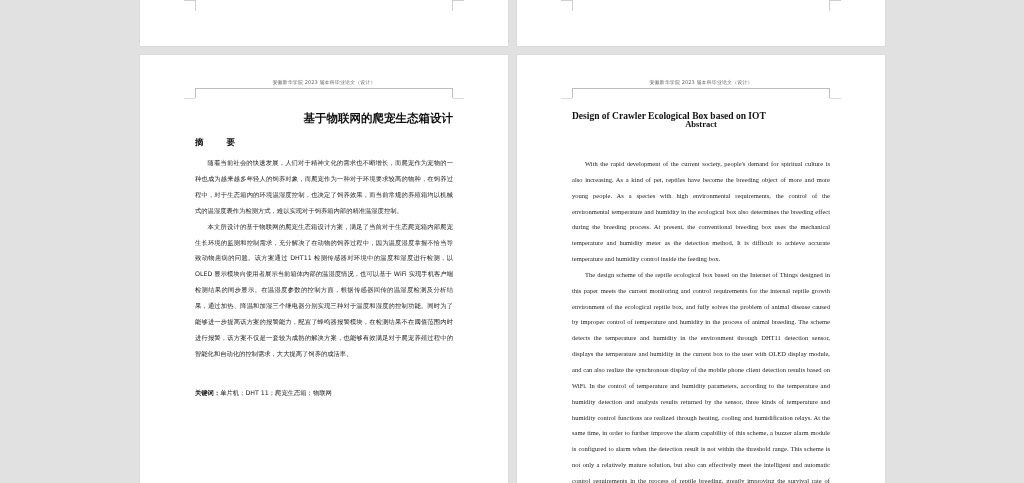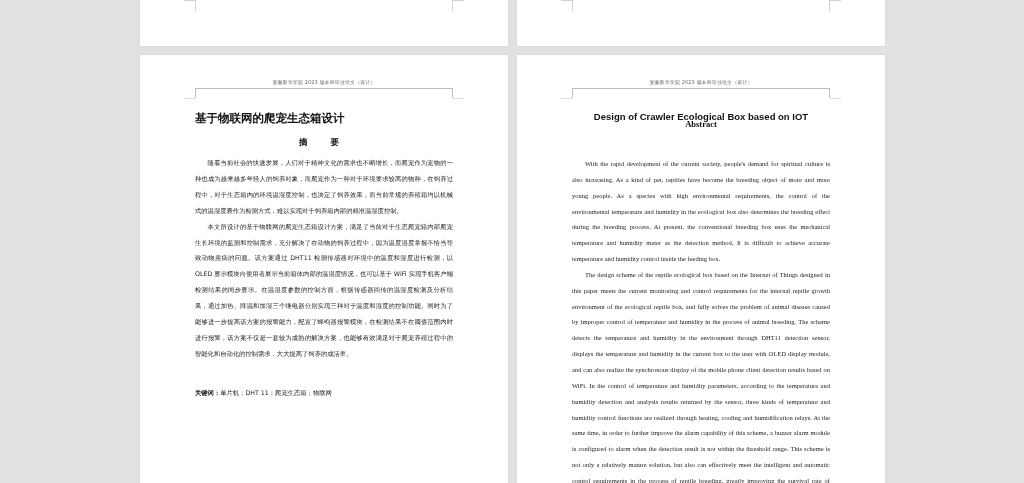--- a/index.html
+++ b/index.html
@@ -27,42 +27,42 @@
     font-family: "DejaVu Sans", sans-serif;
   }
   .hdr-line { position: absolute; top: 33px; left: 55px; width: 257px; height: 1px; background: #bdbdbd; }
   .hdr-tick-l { position: absolute; top: 33px; left: 55px; width: 1px; height: 10px; background: #bdbdbd; }
   .hdr-tick-r { position: absolute; top: 33px; left: 312px; width: 1px; height: 10px; background: #bdbdbd; }
   .hdr-mark-l { position: absolute; top: 43px; left: 44px; width: 11px; height: 1px; background: #dcdcdc; }
   .hdr-mark-r { position: absolute; top: 43px; left: 313px; width: 11px; height: 1px; background: #dcdcdc; }
 
   .content { position: absolute; left: 55px; width: 258px; color: #111; }
   .title-cn {
-    position: absolute; top: 56px; left: 0; width: 100%; text-align: left;
+    position: absolute; top: 56px; left: 0; width: 100%; text-align: right;
     font-size: 11.5px; font-weight: bold; font-family: "DejaVu Sans", sans-serif; color: #111;
   }
   .abs-cn {
-    position: absolute; top: 82px; left: 0; width: 100%; text-align: center;
+    position: absolute; top: 82px; left: 0; width: 100%; 
     font-size: 8.5px; font-weight: bold; letter-spacing: 10px; font-family: "DejaVu Sans", sans-serif;
   }
   .body-cn {
     position: absolute; top: 100px; left: 0; width: 100%;
     font-size: 6.3px; line-height: 15.9px; color: #222;
     font-family: "DejaVu Sans", sans-serif; text-align: justify;
   }
   .body-cn p { margin: 0; text-indent: 2em; }
   .kw {
     position: absolute; top: 334px; left: 0; width: 100%;
     font-size: 6.3px; color: #222; font-family: "DejaVu Sans", sans-serif;
   }
   .kw b { font-weight: bold; color: #111; }
 
   .title-en {
-    position: absolute; top: 56px; left: 0; width: 100%; text-align: center;
-    font-size: 9.5px; font-weight: bold; font-family: Liberation Sans, sans-serif; color: #111;
+    position: absolute; top: 56px; left: 0; width: 100%; 
+    font-size: 9.5px; font-weight: bold; font-family: Liberation Serif, serif; color: #111;
   }
   .abs-en {
     position: absolute; top: 64px; left: 0; width: 100%; text-align: center;
     font-size: 8.5px; font-weight: bold; font-family: "Liberation Serif", serif; color: #111;
   }
   .body-en {
     position: absolute; top: 101px; left: 0; width: 100%;
     font-size: 6.5px; line-height: 15.85px; color: #222;
     font-family: "Liberation Serif", serif; text-align: justify;
   }

